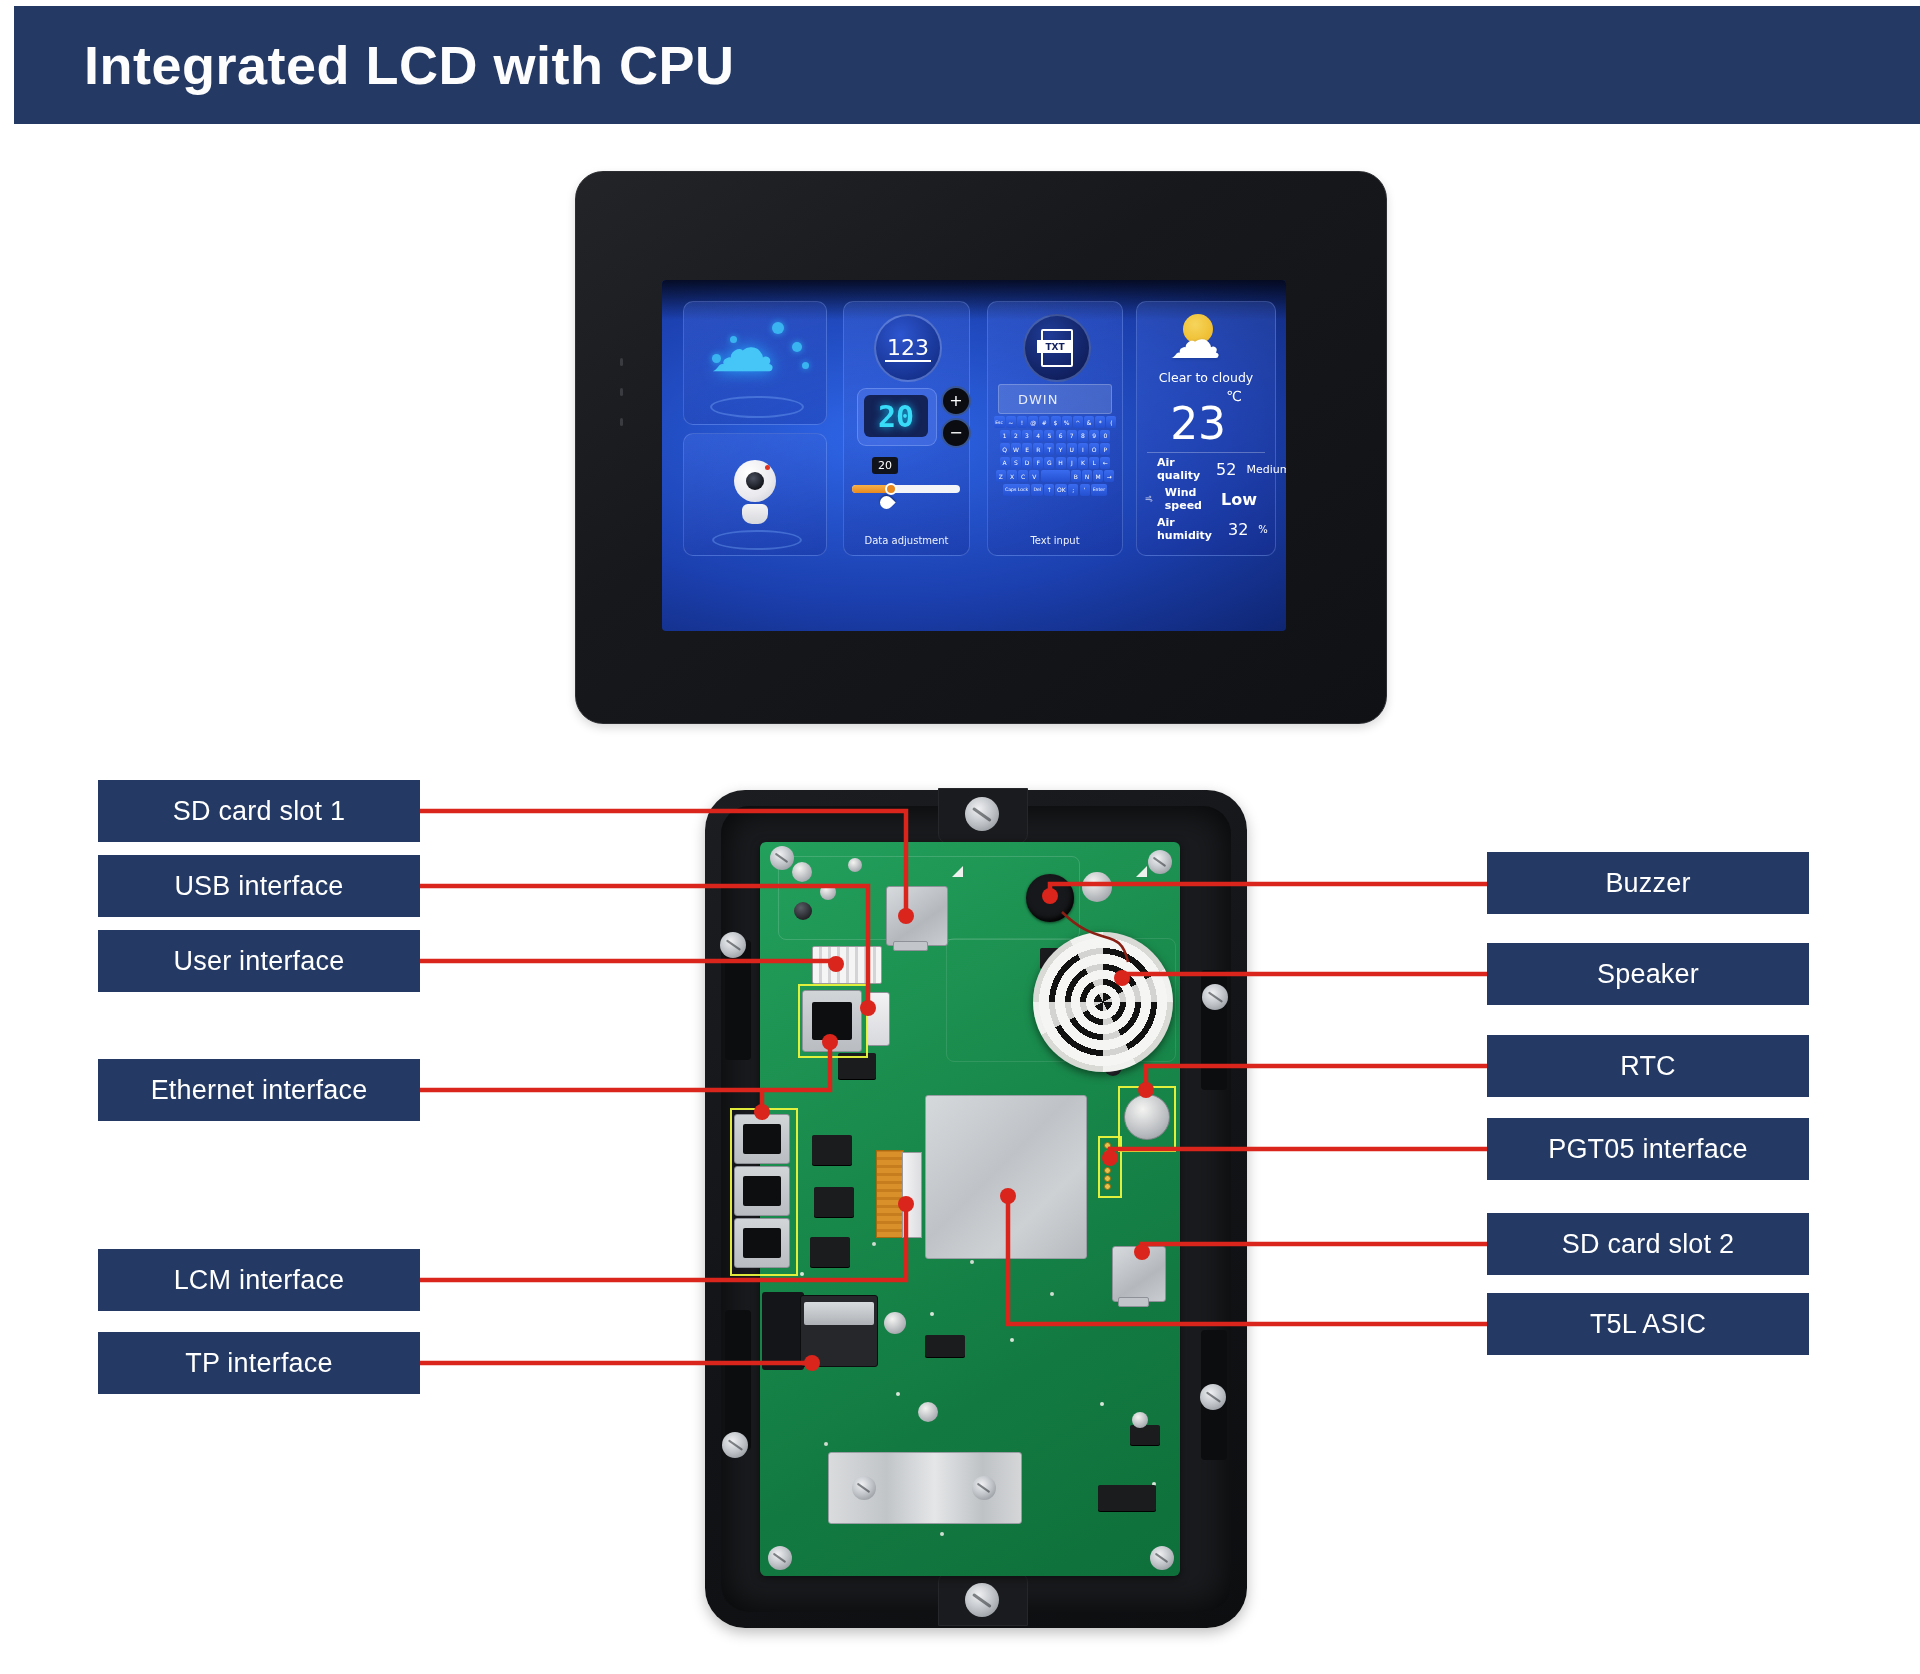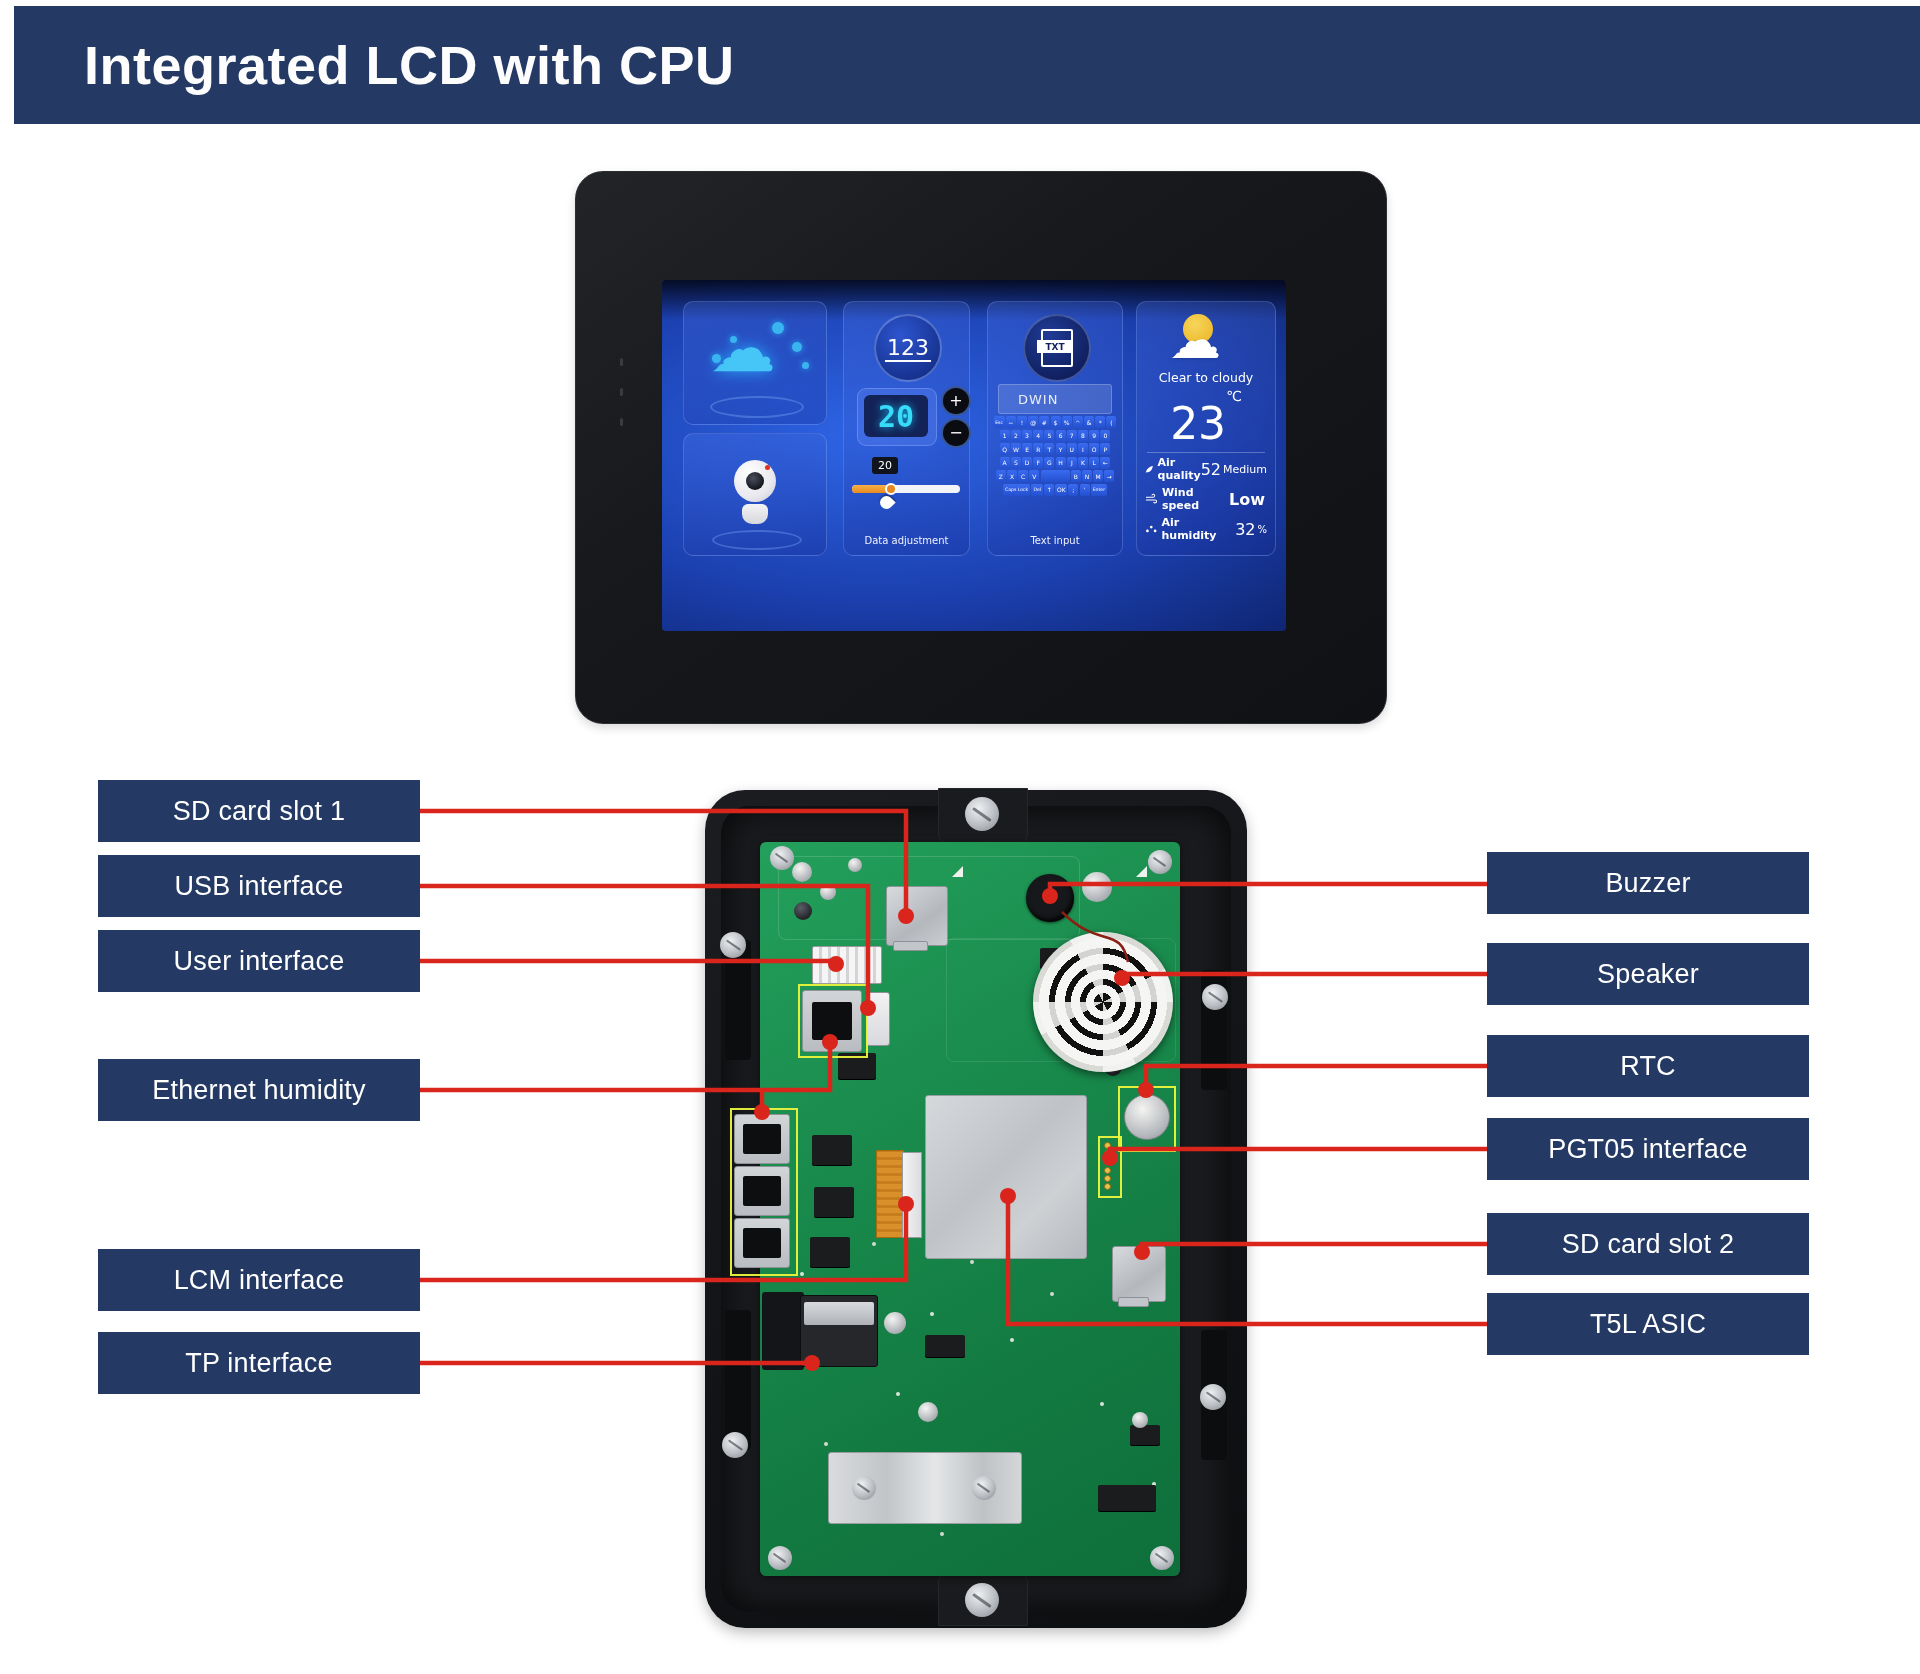--- a/index.html
+++ b/index.html
@@ -95,21 +95,21 @@
        background:radial-gradient(circle at 40% 35%,#f6d55c,#eebc2e 75%);}
   .wx-cloud{position:absolute;left:32px;top:8px;font-size:52px;color:#ffffff;
             font-family:"DejaVu Sans",sans-serif;text-shadow:0 1px 3px rgba(0,30,90,0.3);}
   .wx-cond{position:absolute;top:68px;left:0;width:100%;text-align:center;color:#fff;
            font-size:12.5px;font-family:"DejaVu Sans",sans-serif;}
   .wx-temp{position:absolute;top:86px;left:0;width:100%;text-align:center;color:#fff;
            font-size:44px;font-family:"DejaVu Sans",sans-serif;}
   .wx-temp sup{font-size:14px;vertical-align:38px;}
   .wx-divider{position:absolute;left:10px;top:150px;width:118px;height:1px;background:rgba(255,255,255,0.28);}
   .wx-row{position:absolute;left:8px;width:122px;height:26px;display:flex;align-items:center;
-          color:#fff;font-family:"DejaVu Sans",sans-serif;}
+          color:#fff;font-family:"DejaVu Sans",sans-serif;gap:8px;}
   .wx-row .lbl{font-size:11px;font-weight:bold;margin-left:4px;}
   .wx-row .spacer{flex:1;}
   .wx-row .val-big{font-size:16px;}
   .wx-row .val-sm{font-size:16px;font-weight:bold;}
   .wx-row .suf{font-size:11px;margin-left:2px;}
 
   
   .swipe-band{position:absolute;left:0;top:274px;width:624px;height:77px;
               background:linear-gradient(90deg,#081336 0%,#0d2a7e 45%,#1c4fd0 78%,#0e2a80 100%);}
   .swipe-band .hint{position:absolute;right:110px;top:28px;font-size:13px;font-weight:bold;color:#fff;
@@ -439,21 +439,21 @@
 <div class="screw" style="left:972px;top:1476px;width:24px;height:24px;"></div>
 
 <div class="yellow-box" style="left:798px;top:984px;width:66px;height:70px;"></div>
 <div class="yellow-box" style="left:730px;top:1108px;width:64px;height:164px;"></div>
 <div class="yellow-box" style="left:1118px;top:1086px;width:54px;height:62px;"></div>
 <div class="yellow-box" style="left:1098px;top:1136px;width:20px;height:58px;"></div>
 
 <div class="callout" style="left:98px;top:780px;">SD card slot 1</div>
 <div class="callout" style="left:98px;top:855px;">USB interface</div>
 <div class="callout" style="left:98px;top:930px;">User interface</div>
-<div class="callout" style="left:98px;top:1059px;">Ethernet humidity</div>
+<div class="callout" style="left:98px;top:1059px;">Ethernet interface</div>
 <div class="callout" style="left:98px;top:1249px;">LCM interface</div>
 <div class="callout" style="left:98px;top:1332px;">TP interface</div>
 
 <div class="callout" style="left:1487px;top:852px;">Buzzer</div>
 <div class="callout" style="left:1487px;top:943px;">Speaker</div>
 <div class="callout" style="left:1487px;top:1035px;">RTC</div>
 <div class="callout" style="left:1487px;top:1118px;">PGT05 interface</div>
 <div class="callout" style="left:1487px;top:1213px;">SD card slot 2</div>
 <div class="callout" style="left:1487px;top:1293px;">T5L ASIC</div>
 

